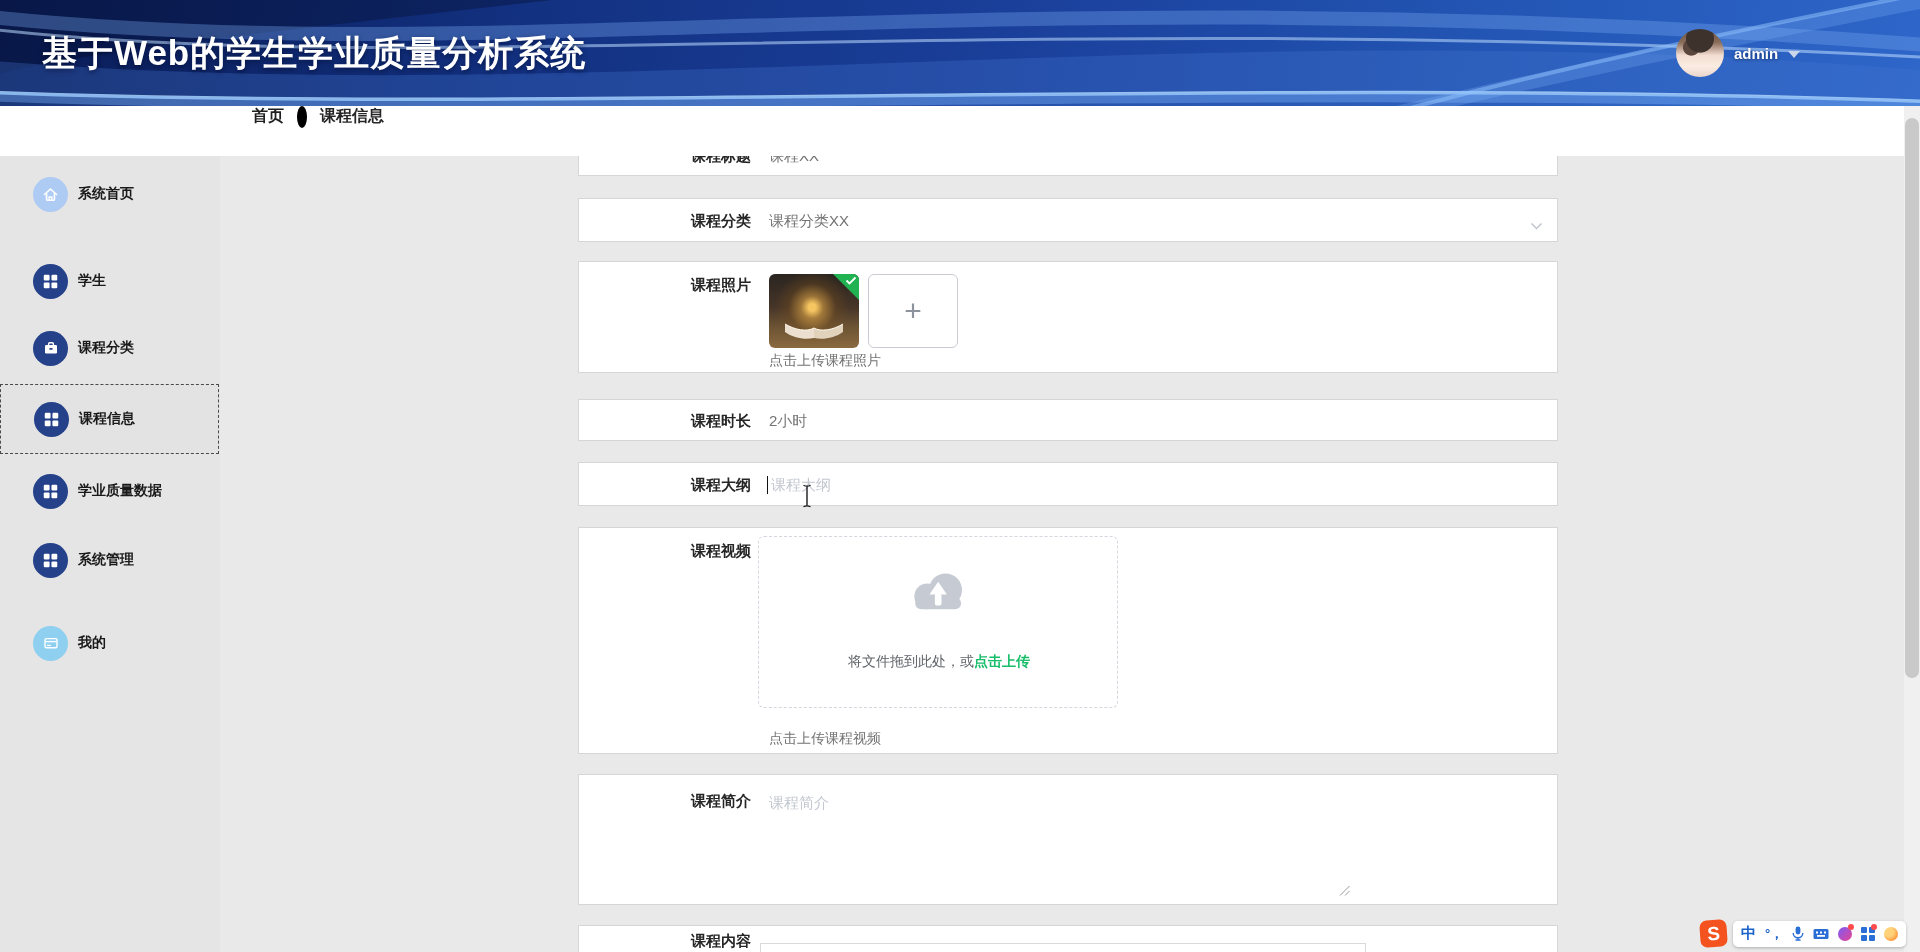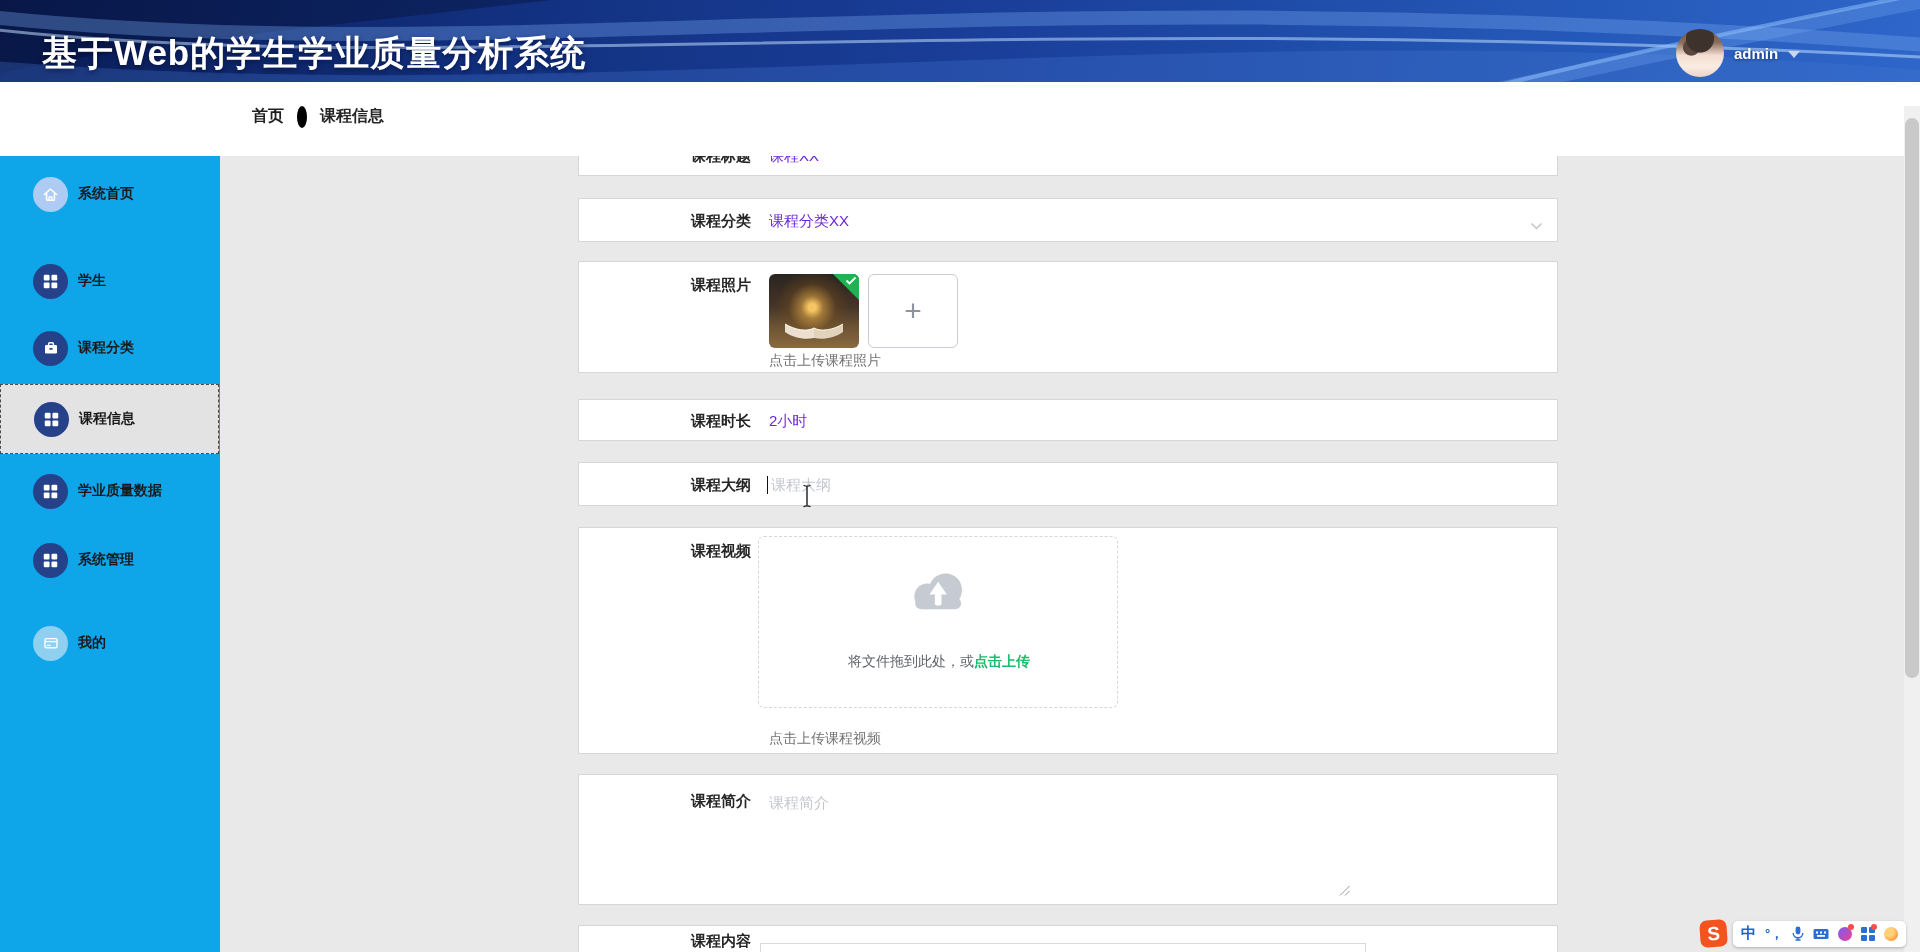--- a/index.html
+++ b/index.html
@@ -1,21 +1,21 @@
 <!DOCTYPE html>
 <html><head>
 <meta charset="utf-8">
 <style>
   * { margin:0; padding:0; box-sizing:border-box; }
   html,body { width:1920px; height:952px; overflow:hidden; background:#fff;
     font-family:"Liberation Sans","DejaVu Sans",sans-serif; }
   .stage { position:relative; width:1920px; height:952px; }
 
   
-  .header { position:absolute; left:0; top:0; width:1920px; height:82px;
+  .header { position:absolute; left:0; top:0; width:1920px; height:106px;
     background:linear-gradient(100deg,#0a1c55 0%,#12307f 26%,#1a3f9a 52%,#2356b5 78%,#2e66c9 100%);
     overflow:hidden; }
   .header svg.waves { position:absolute; left:0; top:0; }
   .header-title { position:absolute; left:42px; top:0; height:106px; line-height:106px;
     color:#fff; font-size:35px; font-weight:bold; letter-spacing:1px;
     text-shadow:0 2px 5px rgba(0,10,40,.55); white-space:nowrap; }
   .user-box { position:absolute; left:1676px; top:28px; height:50px; display:flex;
     align-items:center; gap:10px; cursor:pointer; }
   .avatar { width:48px; height:48px; border-radius:50%; flex:0 0 auto;
     background:
@@ -27,38 +27,38 @@
     border-top:7px solid #ccd6ea; margin-top:2px; }
 
   
   .crumb-bar { position:absolute; left:0; top:106px; width:1904px; height:50px; background:#fff; }
   .crumb-inner { position:absolute; left:252px; top:0; height:50px; display:flex; align-items:flex-start; }
   .crumb-home { font-size:16px; font-weight:bold; color:#1f1f1f; cursor:pointer; }
   .crumb-sep { width:10px; height:22px; background:#000; border-radius:50%; margin:0 13px; }
   .crumb-cur { font-size:16px; font-weight:bold; color:#262626; }
 
   
-  .sidebar { position:absolute; left:0; top:156px; width:220px; height:796px; background:#0ea5e9; }
+  .sidebar { position:absolute; left:0; top:156px; width:220px; height:796px; background:#e5e5e5; }
   .side-item { position:absolute; left:0; width:219px; height:70px; display:flex; align-items:center;
     padding-left:33px; gap:10px; cursor:pointer; }
   .side-item.active { background:#e3e3e3; border:1px dashed #4a4a4a; }
   .ic-circle { width:35px; height:35px; border-radius:50%; display:flex; align-items:center;
     justify-content:center; flex:0 0 auto; }
   .ic-navy { background:#24418a; }
   .ic-lightblue { background:#aecbf3; }
   .ic-sky { background:#8fd0f0; }
   .side-label { font-size:14px; font-weight:bold; color:#1a1a1a; white-space:nowrap; }
 
   
   .main { position:absolute; left:220px; top:156px; width:1684px; height:796px;
     background:#e9e9e9; overflow:hidden; }
   .frow { position:absolute; left:358px; width:980px; background:#fff; border:1px solid #d6d6d6; }
   .flabel { position:absolute; left:0; width:172px; text-align:right; font-size:15px;
     font-weight:bold; color:#262626; white-space:nowrap; }
-  .fvalue { position:absolute; left:190px; font-size:15px; color:#6d28d9; white-space:nowrap; }
+  .fvalue { position:absolute; left:190px; font-size:15px; color:#737373; white-space:nowrap; }
   .placeholder { color:#c3c7cf !important; }
 
   .row-title   { top:-22px; height:42px; }
   .row-cat     { top:42px;  height:44px; }
   .row-photo   { top:105px; height:112px; }
   .row-dur     { top:243px; height:42px; }
   .row-outline { top:306px; height:44px; }
   .row-video   { top:371px; height:227px; }
   .row-intro   { top:618px; height:131px;padding-left:44px; }
   .row-content { top:769px; height:60px; }

